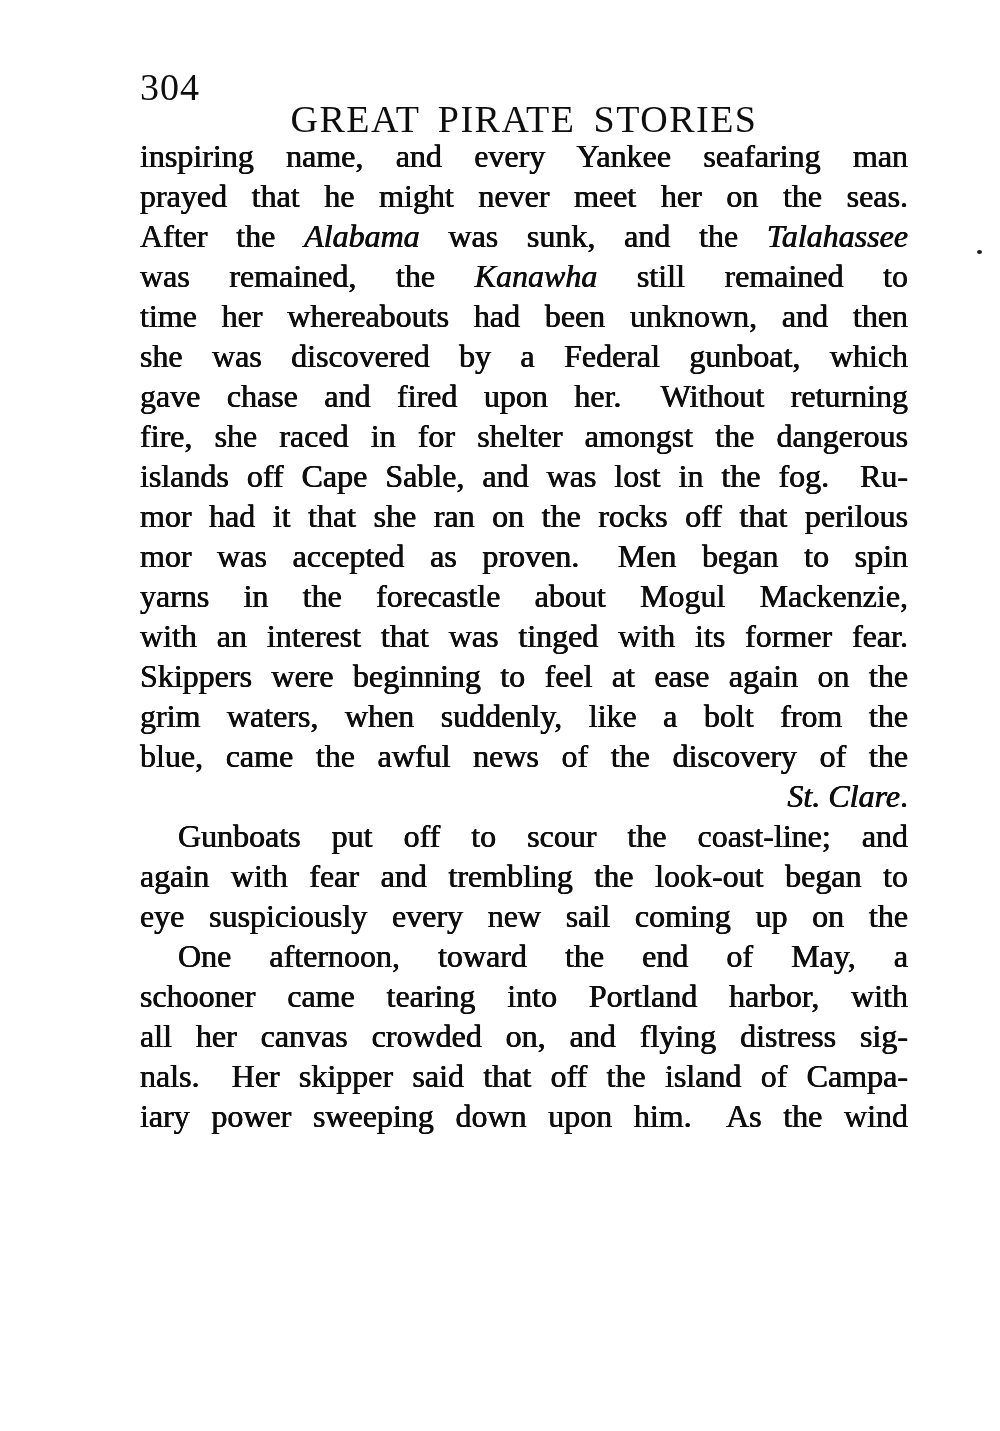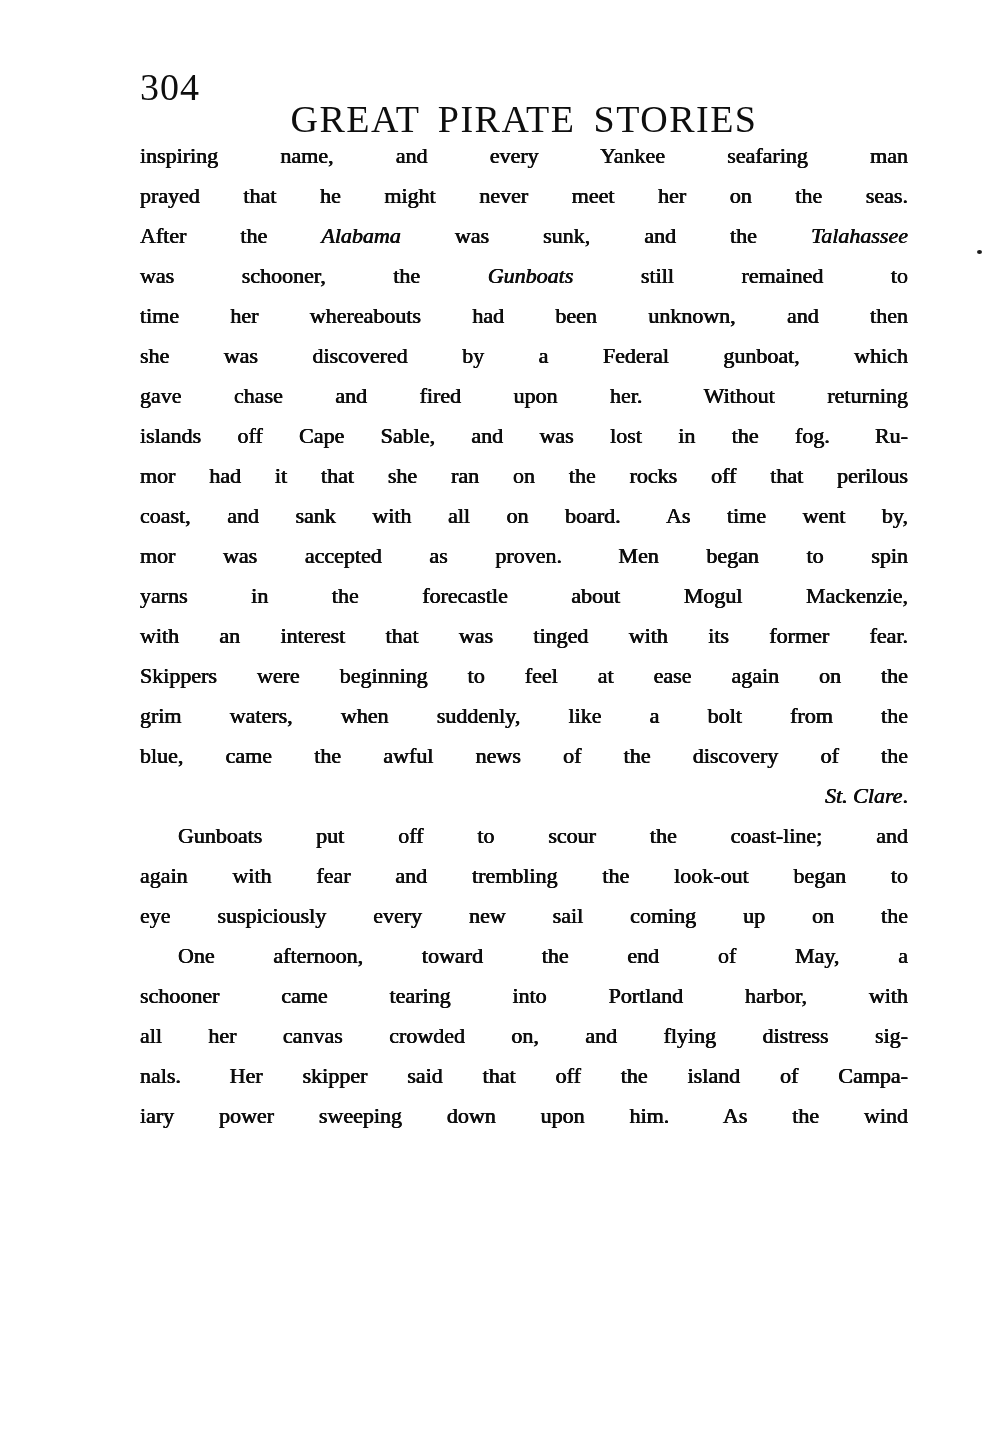--- a/index.html
+++ b/index.html
@@ -36,21 +36,21 @@
     letter-spacing: 1.5px;
     word-spacing: 7px;
     white-space: nowrap;
     margin-top: 32px;
   }
   .body-text {
     position: absolute;
     left: 140px;
     top: 136px;
     width: 768px;
-    font-size: 22px;
+    font-size: 32px;
     line-height: 40px;
     
     text-shadow: 0.35px 0 0 currentColor, -0.35px 0 0 currentColor;
   }
   .line {
     text-align: justify;
     text-align-last: justify;
     text-justify: inter-word;
     height: 40px;
     overflow: visible;
@@ -82,27 +82,27 @@
 
   <div class="header">
     <span class="page-number">304</span>
     <span class="running-title">GREAT PIRATE STORIES</span>
   </div>
 
   <div class="body-text" id="body-text">
       <div class="line"><span>inspiring name, and every Yankee seafaring man</span></div>
       <div class="line"><span>prayed that he might never meet her on the seas.</span></div>
       <div class="line"><span>After the </span><span class="it">Alabama</span><span> was sunk, and the </span><span class="it">Talahassee</span></div>
-      <div class="line"><span>was schooner, the </span><span class="it">Gunboats</span><span> still remained to</span></div>
+      <div class="line"><span>was remained, the </span><span class="it">Kanawha</span><span> still remained to</span></div>
       <div class="line"><span>time her whereabouts had been unknown, and then</span></div>
       <div class="line"><span>she was discovered by a Federal gunboat, which</span></div>
       <div class="line"><span>gave chase and fired upon her.</span> <span class="sgap"></span><span>Without returning</span></div>
+      <div class="line"><span>fire, she raced in for shelter amongst the dangerous</span></div>
       <div class="line"><span>islands off Cape Sable, and was lost in the fog.</span> <span class="sgap"></span><span>Ru-</span></div>
       <div class="line"><span>mor had it that she ran on the rocks off that perilous</span></div>
-      <div class="line"><span>coast, and sank with all on board.</span> <span class="sgap"></span><span>As time went by,</span></div>
       <div class="line"><span>mor was accepted as proven.</span> <span class="sgap"></span><span>Men began to spin</span></div>
       <div class="line"><span>yarns in the forecastle about Mogul Mackenzie,</span></div>
       <div class="line"><span>with an interest that was tinged with its former fear.</span></div>
       <div class="line"><span>Skippers were beginning to feel at ease again on the</span></div>
       <div class="line"><span>grim waters, when suddenly, like a bolt from the</span></div>
       <div class="line"><span>blue, came the awful news of the discovery of the</span></div>
       <div class="line noj"><span class="it">St. Clare</span><span>.</span></div>
       <div class="line ind"><span>Gunboats put off to scour the coast-line; and</span></div>
       <div class="line"><span>again with fear and trembling the look-out began to</span></div>
       <div class="line"><span>eye suspiciously every new sail coming up on the</span></div>

